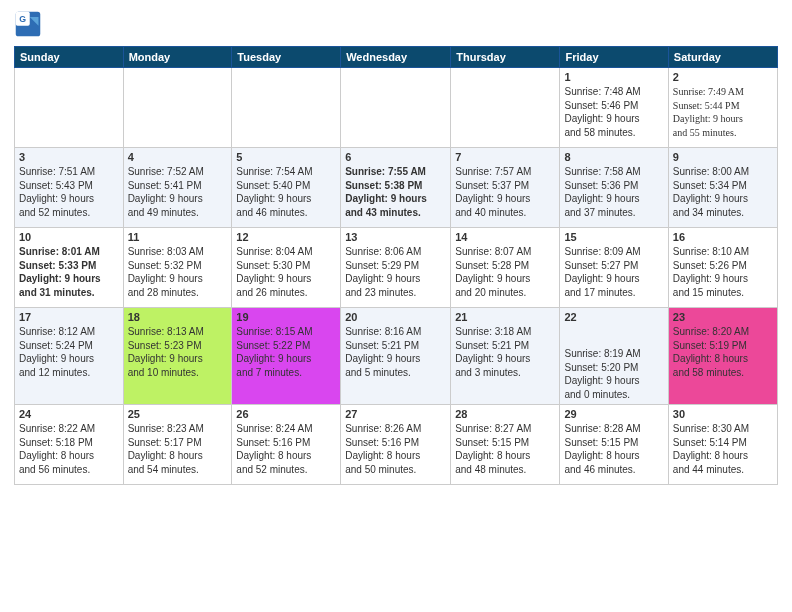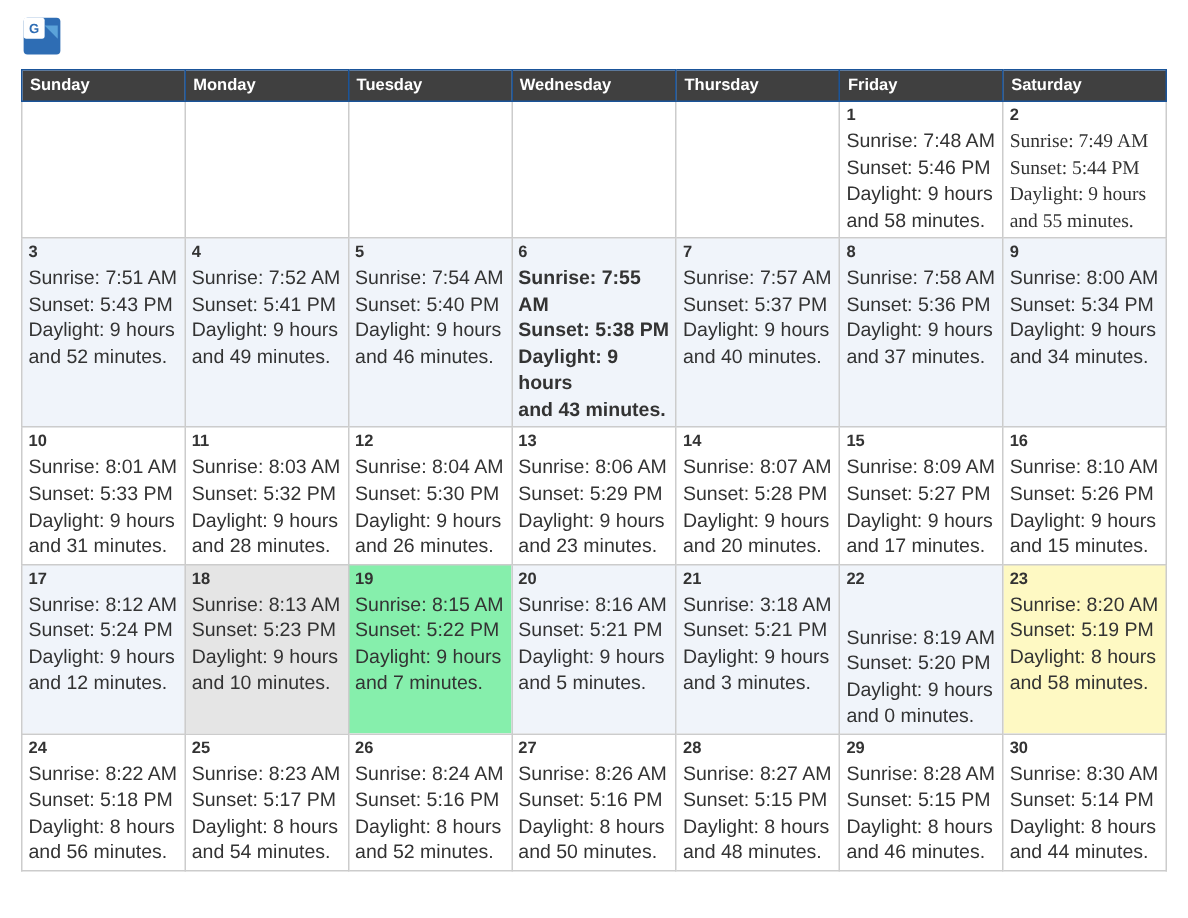--- a/index.html
+++ b/index.html
@@ -47,21 +47,21 @@
     }
     .subtitle {
       font-size: 13px;
       color: #555;
     }
     .calendar {
       width: 100%;
       border-collapse: collapse;
     }
     .calendar th {
-      background: #404040;
+      background: #0c4a6e;
       color: #fff;
       font-size: 11px;
       font-weight: bold;
       padding: 4px 5px;
       text-align: left;
       border: 1px solid #1a5499;
     }
     .calendar td {
       vertical-align: top;
       border: 1px solid #ccc;
@@ -75,21 +75,21 @@
     .calendar tr:nth-child(even) td {
       background: #f0f4fa;
     }
     .day-num {
       font-size: 11px;
       font-weight: bold;
       display: block;
       margin-bottom: 2px;
     }
     .day-info {
-      font-size: 13px;
+      font-size: 10px;
       line-height: 1.35;
       color: #333;
     }
     .empty-cell {
       background: #fff !important;
     }
   </style>
 </head>
 <body>
 
@@ -194,21 +194,21 @@
             <span class="day-num">9</span>
             <div class="day-info" style="white-space: pre-line;">Sunrise: 8:00 AM
 Sunset: 5:34 PM
 Daylight: 9 hours
 and 34 minutes.</div>
           </td>
         </tr>
         <tr>
           <td>
             <span class="day-num">10</span>
-            <div class="day-info" style="white-space: pre-line;">Sunrise: 8:01 AM
+            <div class="day-info" style="white-space: pre-line; font-weight: bold;">Sunrise: 8:01 AM
 Sunset: 5:33 PM
 Daylight: 9 hours
 and 31 minutes.</div>
           </td>
           <td>
             <span class="day-num">11</span>
             <div class="day-info" style="white-space: pre-line;">Sunrise: 8:03 AM
 Sunset: 5:32 PM
 Daylight: 9 hours
 and 28 minutes.</div>
@@ -250,28 +250,28 @@
           </td>
         </tr>
         <tr>
           <td style="background: rgb(240, 244, 250);">
             <span class="day-num">17</span>
             <div class="day-info" style="white-space: pre-line;">Sunrise: 8:12 AM
 Sunset: 5:24 PM
 Daylight: 9 hours
 and 12 minutes.</div>
           </td>
-          <td style="background: #e5e5e5;">
+          <td style="background: #bef264;">
             <span class="day-num">18</span>
             <div class="day-info" style="white-space: pre-line;">Sunrise: 8:13 AM
 Sunset: 5:23 PM
 Daylight: 9 hours
 and 10 minutes.</div>
           </td>
-          <td style="background: #86efac;">
+          <td style="background: #d946ef;">
             <span class="day-num">19</span>
             <div class="day-info" style="white-space: pre-line;">Sunrise: 8:15 AM
 Sunset: 5:22 PM
 Daylight: 9 hours
 and 7 minutes.</div>
           </td>
           <td style="background: rgb(240, 244, 250);">
             <span class="day-num">20</span>
             <div class="day-info" style="white-space: pre-line;">Sunrise: 8:16 AM
 Sunset: 5:21 PM
@@ -285,21 +285,21 @@
 Daylight: 9 hours
 and 3 minutes.</div>
           </td>
           <td style="background: rgb(240, 244, 250);">
             <span class="day-num">22</span>
             <div class="day-info" style="white-space: pre-line; margin-top: 24px;">Sunrise: 8:19 AM
 Sunset: 5:20 PM
 Daylight: 9 hours
 and 0 minutes.</div>
           </td>
-          <td style="background: #fef9c3; margin-left: 32px;">
+          <td style="background: #ec4899; margin-left: 32px;">
             <span class="day-num">23</span>
             <div class="day-info" style="white-space: pre-line;">Sunrise: 8:20 AM
 Sunset: 5:19 PM
 Daylight: 8 hours
 and 58 minutes.</div>
           </td>
         </tr>
         <tr>
           <td>
             <span class="day-num">24</span>

